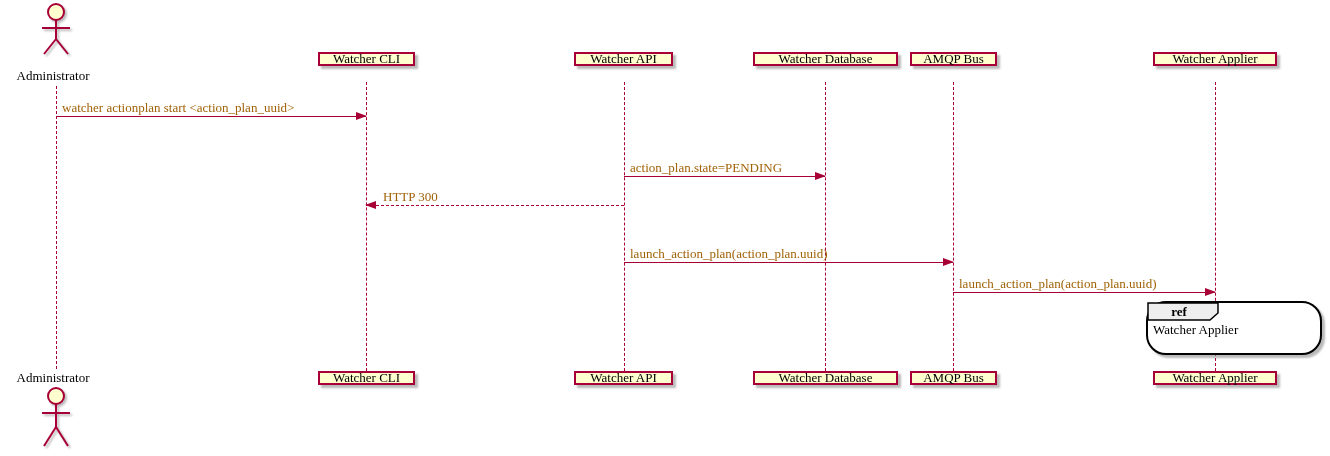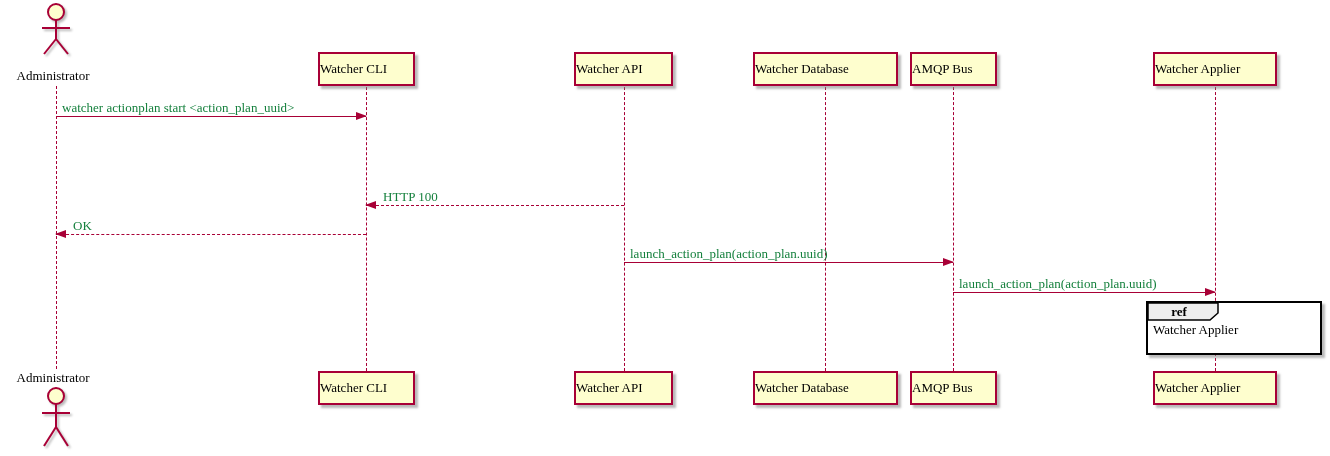--- a/index.html
+++ b/index.html
@@ -5,30 +5,30 @@
   html,body { margin:0; padding:0; }
   body {
     width:1330px; height:456px; background:#ffffff; position:relative; overflow:hidden;
     font-family:"DejaVu Sans", "Liberation Sans", sans-serif; font-size:13px; color:#000;
   }
   .abs { position:absolute;font-family:Liberation Serif, serif; }
   
   .lifeline { position:absolute; width:0; border-left:1px dashed #A80036; }
   
   .participant {
-    position:absolute; height:34px; box-sizing:border-box;
+    position:absolute; height:14px; box-sizing:border-box;
     background:#FEFECE; border:2px solid #A80036;
     box-shadow:3px 3px 2px rgba(130,130,130,0.55);
-    display:flex; align-items:center; 
+    display:flex; align-items:center; justify-content:center;
     white-space:nowrap;
   }
   
   .message { position:absolute; }
   .msg-label {
-    height:16px; line-height:16px; padding-left:6px; white-space:nowrap; color:#15803d;
+    height:16px; line-height:16px; padding-left:6px; white-space:nowrap; color:#a16207;
   }
   .message.reply .msg-label { padding-left:17px; }
   .msg-line { position:relative; height:0; border-top:1px solid #A80036; }
   .message.reply .msg-line { border-top-style:dashed; }
   .head { position:absolute; width:0; height:0; top:-5px; }
   .head.right { right:-1px; border-left:11px solid #A80036; border-top:4px solid transparent; border-bottom:4px solid transparent; }
   .head.left  { left:-1px;  border-right:11px solid #A80036; border-top:4px solid transparent; border-bottom:4px solid transparent; }
   
   .actor-figure { position:absolute; filter:drop-shadow(2px 2px 1px rgba(130,130,130,0.55)); }
   .actor-label { position:absolute; white-space:nowrap; transform:translateX(-50%); }
@@ -82,50 +82,50 @@
     </div>
 
   <div class="message" style="left:56px;top:100px;width:310px;">
     <div class="msg-label">watcher actionplan start &lt;action_plan_uuid&gt;</div>
     <div class="msg-line">
         <i class="head right"></i>
       </div>
   </div>
 
 
+  <div class="message" style="left:624px;top:160px;width:201px;">
+    <div class="msg-label">action_plan.state=PENDING</div>
+    <div class="msg-line">
+        <i class="head right"></i>
+      </div>
+  </div>
 
   <div class="message reply" style="left:366px;top:189px;width:258px;">
-    <div class="msg-label">HTTP 100</div>
+    <div class="msg-label">HTTP 300</div>
     <div class="msg-line">
         <i class="head left"></i>
       </div>
   </div>
 
-  <div class="message reply" style="left:56px;top:218px;width:310px;">
-    <div class="msg-label">OK</div>
-    <div class="msg-line">
-        <i class="head left"></i>
-      </div>
-  </div>
 
   <div class="message" style="left:624px;top:246px;width:329px;">
     <div class="msg-label">launch_action_plan(action_plan.uuid)</div>
     <div class="msg-line">
         <i class="head right"></i>
       </div>
   </div>
 
   <div class="message" style="left:953px;top:276px;width:262px;">
     <div class="msg-label">launch_action_plan(action_plan.uuid)</div>
     <div class="msg-line">
         <i class="head right"></i>
       </div>
   </div>
 
-  <div class="ref-box" style="left:1146px;top:301px;width:176px;height:54px;">
+  <div class="ref-box" style="left:1146px;top:301px;width:176px;height:54px;border-radius:20px;">
     <svg class="ref-pentagon" width="73" height="20" viewBox="0 0 73 20">
       <polygon points="1,1 71,1 71,11 63,18 1,18" fill="#EEEEEE" stroke="#000000" stroke-width="1.5"></polygon>
     </svg>
     <div class="ref-keyword">ref</div>
     <div class="ref-text">
       <div>Watcher Applier</div>
     </div>
   </div>
 
   <div class="participant" style="left:318px; top:371px; width:97px;">

